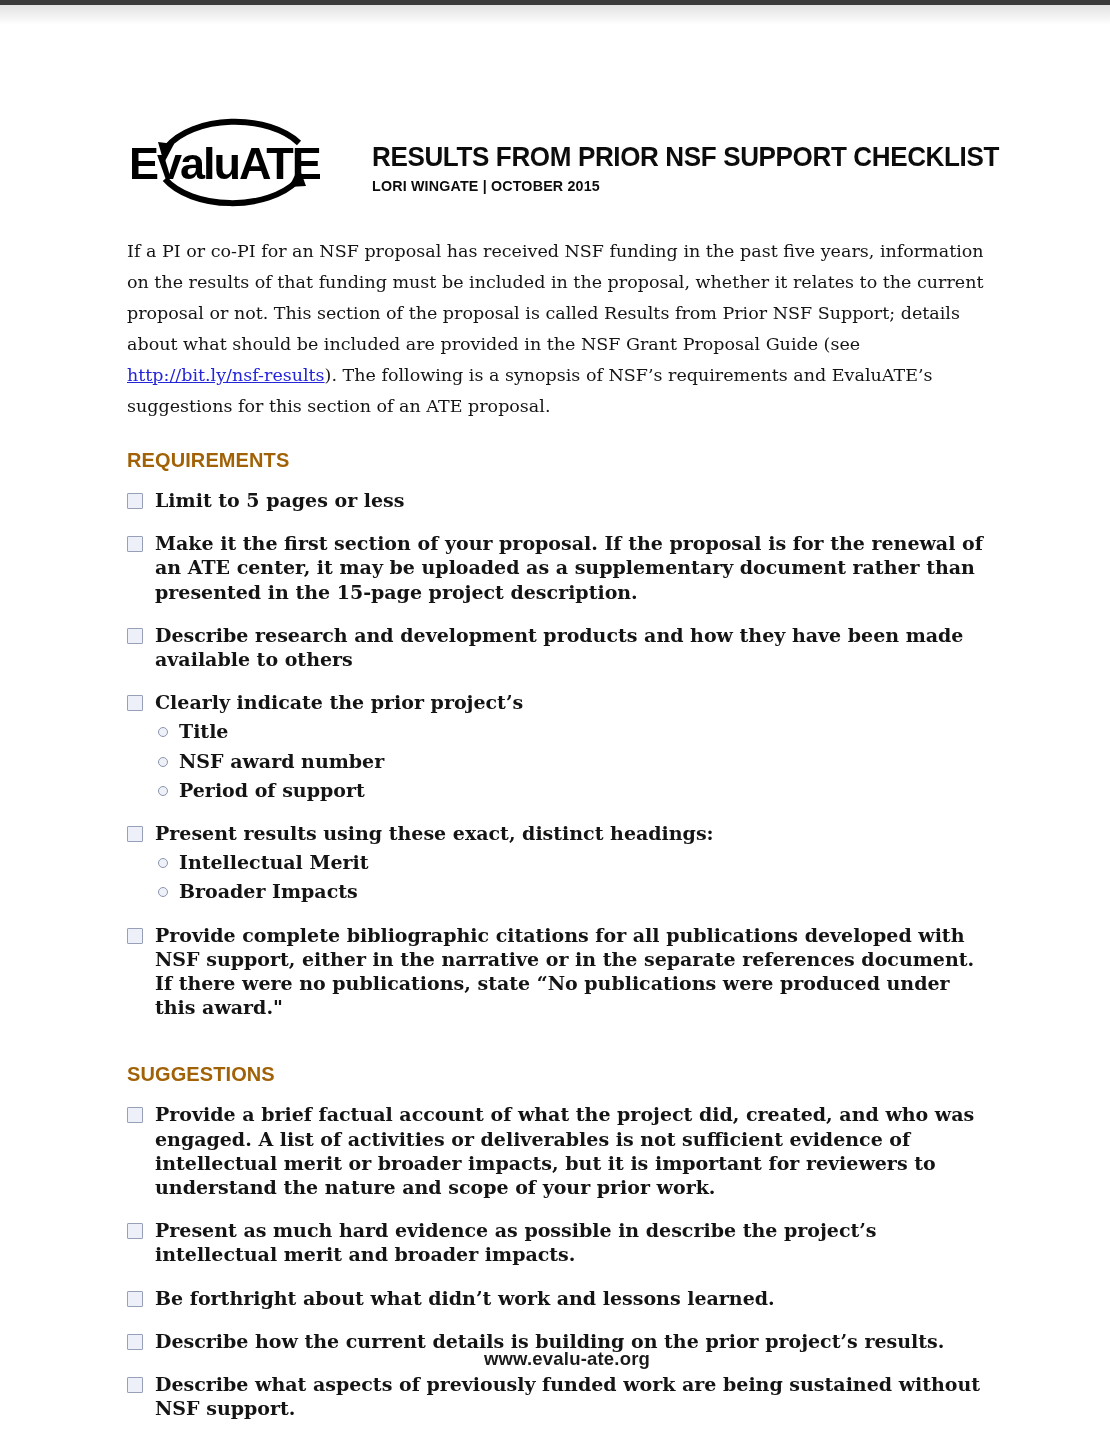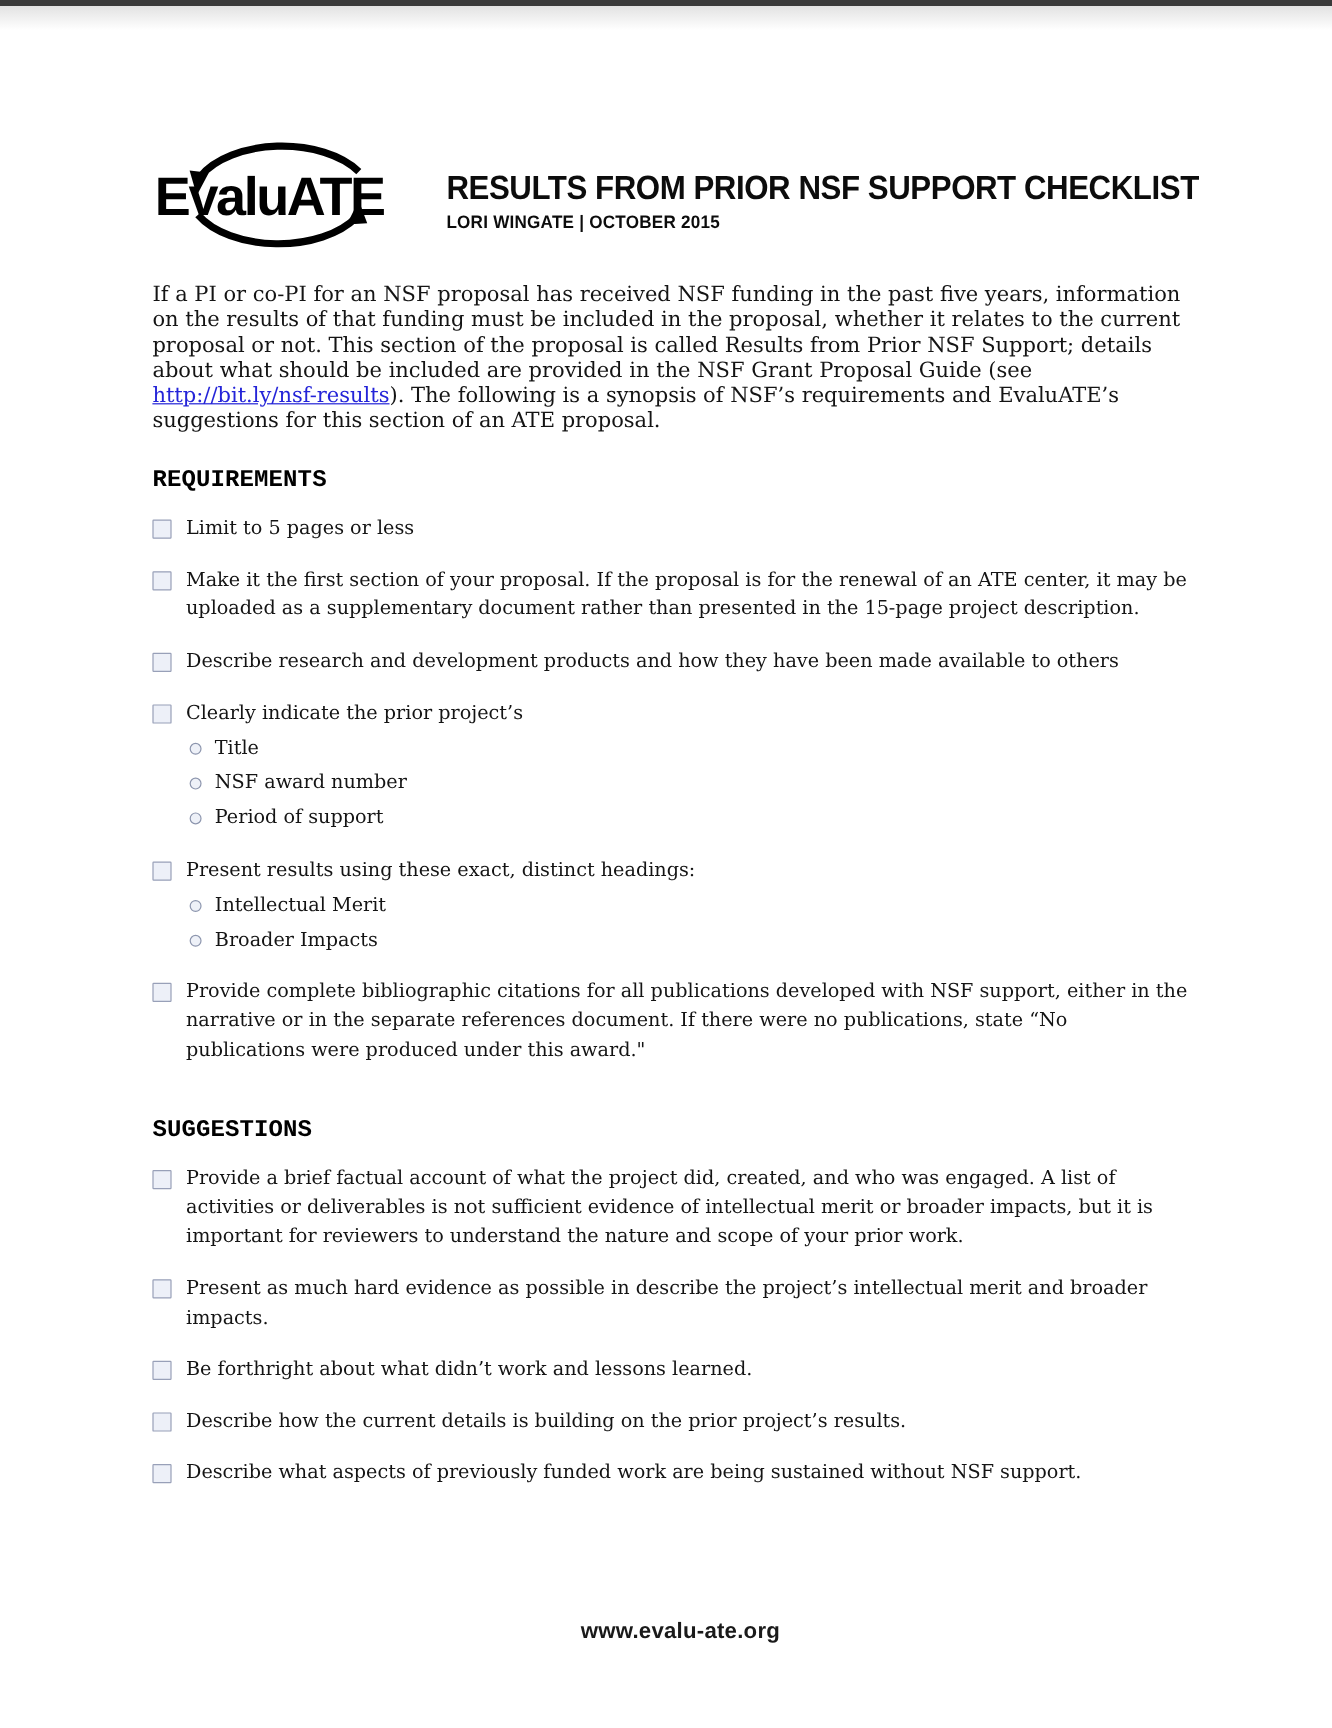--- a/index.html
+++ b/index.html
@@ -77,46 +77,47 @@
     letter-spacing: 0.2px;
     color: #0c0c0c;
     margin-top: 4px;
     transform: scaleX(0.95);
     transform-origin: left center;
   }
 
   
   .intro {
     font-size: 17.5px;
-    line-height: 21px;
+    line-height: 31px;
     max-width: 858px;
     margin-bottom: 27px;
   }
   .intro a {
     color: #2424d8;
     text-decoration: underline;
   }
 
   
   .section { margin-bottom: 44px; }
   .section-heading {
-    font-family: Liberation Mono, monospace;
+    font-family: Liberation Sans, sans-serif;
     font-weight: 800;
     font-size: 20px;
     letter-spacing: 0.1px;
-    color: #000000;
+    color: #a16207;
     margin: 0 0 16px 0;
   }
   .check-item {
     display: flex;
     align-items: flex-start;
     margin-bottom: 19px;
-    font-size: 16px;
+    font-size: 19px;
     line-height: 24.2px;
     max-width: 866px;
+    font-weight: bold;
   }
   .checkbox {
     flex: 0 0 auto;
     width: 14px;
     height: 14px;
     margin: 5px 12px 0 0;
     border: 1.5px solid #98a0b8;
     background: #edf0f8;
     border-radius: 1px;
   }

